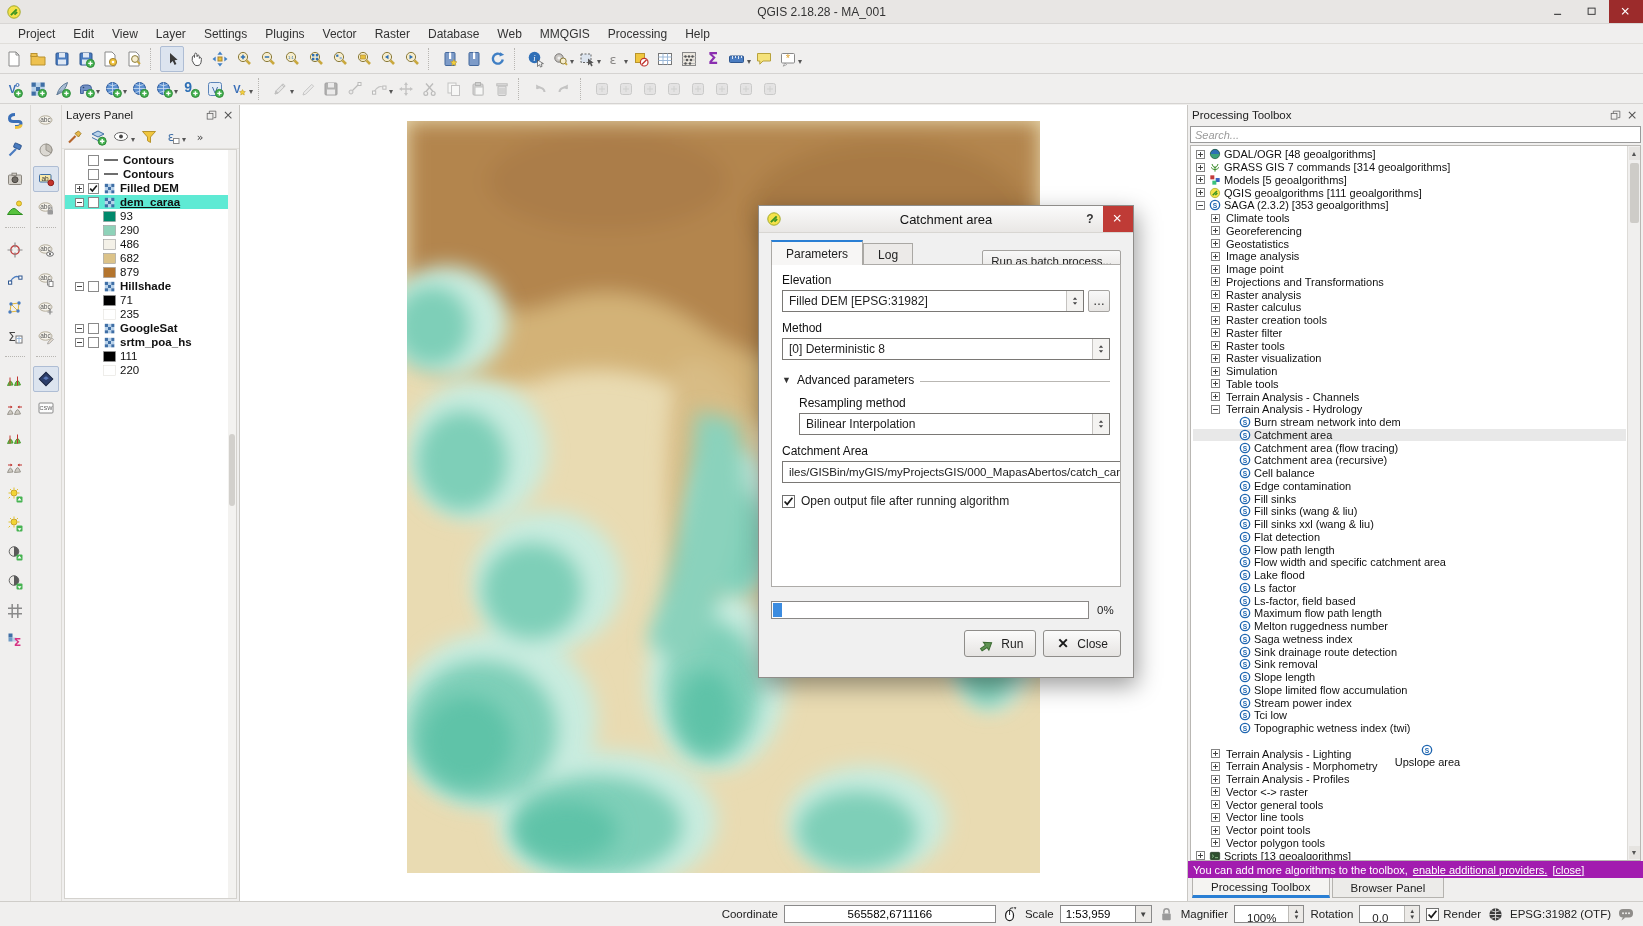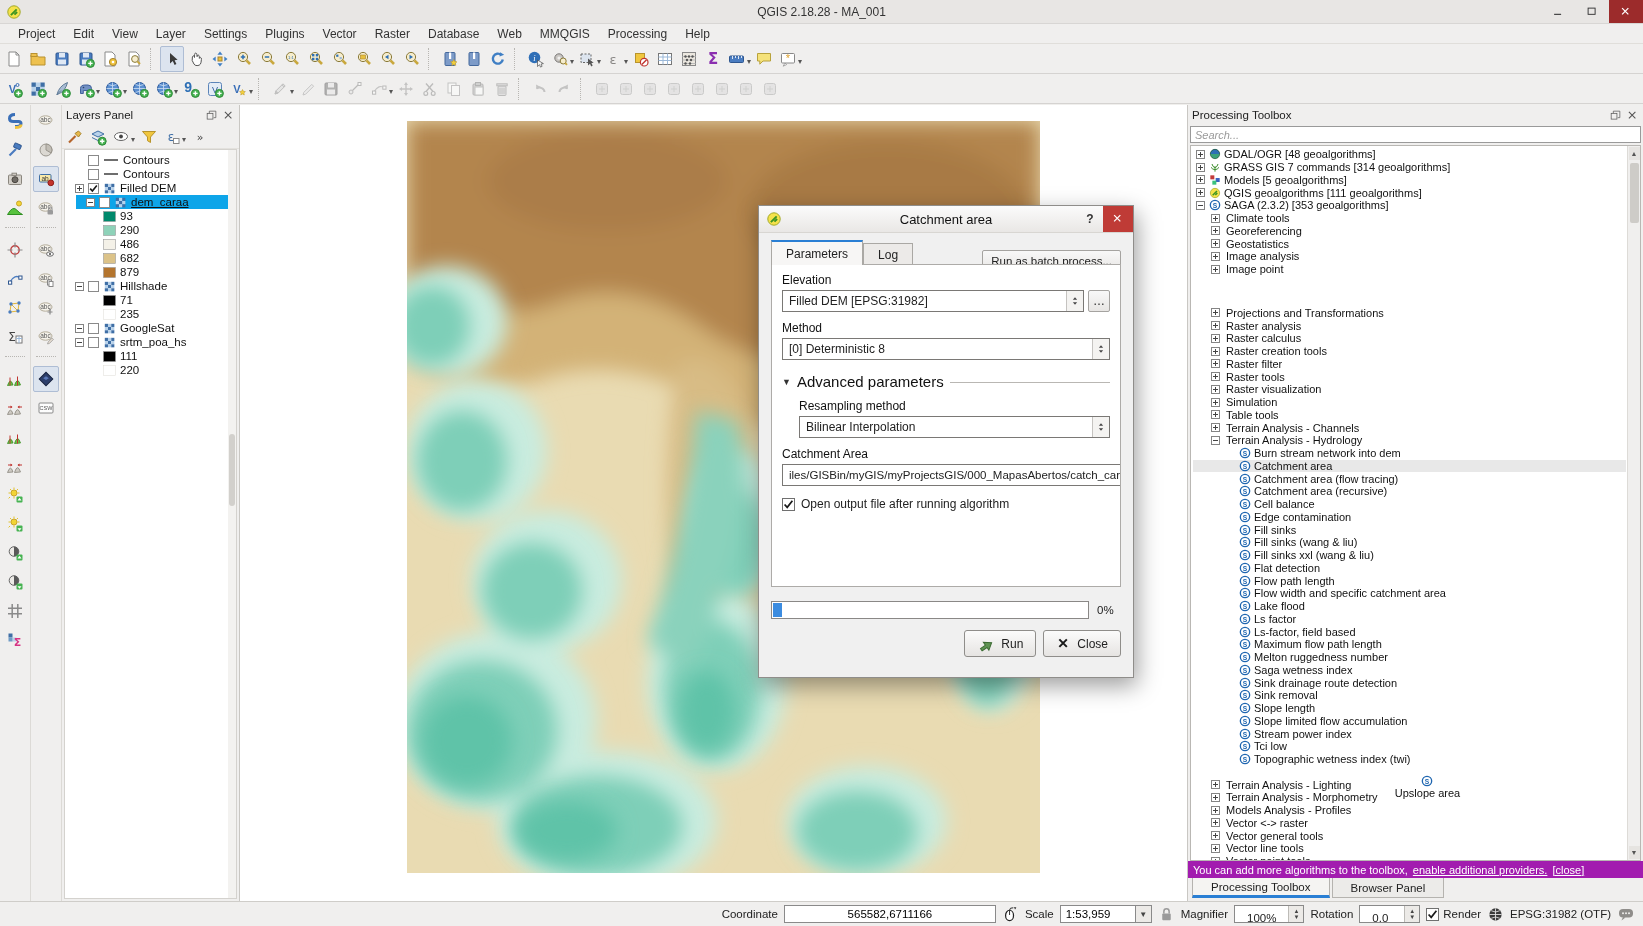--- a/index.html
+++ b/index.html
@@ -27,22 +27,22 @@
 .strip .ssep{height:7px;width:20px;border-top:1px dotted #b8b6b2;margin:3px 0;}
 .lpanel{width:178px;background:#f0efee;border-right:1px solid #c9c7c3;display:flex;flex-direction:column;}
 .phead{height:20px;display:flex;align-items:center;padding:0 4px;background:#f0efee;}
 .ptitle{font-size:11.5px;color:#222;}
 .pbtns{margin-left:auto;display:flex;gap:3px;}
 .pb{width:14px;height:14px;display:flex;align-items:center;justify-content:center;}
 .ptools{height:24px;display:flex;align-items:center;gap:2px;padding:0 2px;border-bottom:1px solid #e3e1dd;}
 .ptools .tbi{width:21px;height:21px;}
 .ltree{flex:1;background:#fff;border:1px solid #d4d2ce;margin:0 2px 2px 2px;position:relative;overflow:hidden;padding-top:3px;font-size:11.5px;}
 .lrow{height:14px;display:flex;align-items:center;gap:4px;white-space:nowrap;}
-.lrow.sel{background:#0ea5e9;margin-left:11px;}
-.lrow .lname{font-weight:400;color:#111;}
+.lrow.sel{background:#5eead4;}
+.lrow .lname{font-weight:700;color:#111;}
 .lrow.sel .lname{text-decoration:underline;}
 .lrow .lval{color:#111;font-weight:400;}
 .lsb{position:absolute;right:0;top:0;bottom:0;width:8px;background:#f3f2f0;}
 .lsb .thumb{position:absolute;right:1px;top:38%;width:6px;height:72px;background:#d2d0cc;border-radius:3px;}
 .canvas{flex:1;background:#ffffff;position:relative;border-right:1px solid #c9c7c3;overflow:hidden;}
 .raster{position:absolute;left:167px;top:16px;width:633px;height:752px;}
 
 .rpanel{width:455px;background:#f0efee;display:flex;flex-direction:column;}
 .searchwrap{padding:1px 2px 2px 2px;}
 .searchwrap input{width:100%;height:17px;border:1px solid #9a9a9a;font-size:11px;padding:0 4px;font-family:"Liberation Sans",sans-serif;}
@@ -83,21 +83,21 @@
 .dtab2.active{background:#f7f6f5;border-top:2px solid #2a7fd4;height:25px;position:relative;z-index:2;}
 .batchbtn{position:absolute;right:12px;top:44px;height:22px;padding:0 8px;border:1px solid #a5a3a0;background:linear-gradient(#f8f8f8,#e8e6e4);font-size:11.5px;display:flex;align-items:center;border-radius:2px;}
 .dlg-box{position:absolute;left:12px;right:12px;top:58px;height:323px;background:#fff;border:1px solid #adaba8;padding:6px 10px;overflow:hidden;}
 .flabel{font-size:12px;color:#111;margin-top:9px;}
 .frow{display:flex;margin-top:3px;gap:4px;}
 .combo{flex:1;height:22px;border:1px solid #7a7875;background:#fff;display:flex;align-items:center;padding-left:6px;font-size:12px;position:relative;}
 .combo .spin{margin-left:auto;width:17px;height:100%;border-left:1px solid #c5c3c0;display:flex;flex-direction:column;align-items:center;justify-content:center;gap:1px;background:#f4f3f1;}
 .dotsbtn{width:22px;height:22px;border:1px solid #a5a3a0;background:linear-gradient(#f8f8f8,#e8e6e4);display:flex;align-items:center;justify-content:center;font-size:12px;border-radius:2px;}
 .advrow{display:flex;align-items:center;gap:6px;margin-top:13px;}
 .advrow .tri{font-size:9px;color:#333;}
-.advrow .atxt{font-size:15px;color:#111;}
+.advrow .atxt{font-size:12px;color:#111;}
 .advrow .aline{flex:1;border-top:1px solid #b9b7b3;margin-top:2px;}
 .indent{margin-left:17px;}
 .ckrow{display:flex;align-items:center;gap:6px;margin-top:11px;}
 .ckrow span{font-size:12px;}
 .progress-row{position:absolute;left:12px;right:12px;top:395px;display:flex;align-items:center;gap:8px;}
 .pbar{flex:1;height:18px;border:1px solid #8a8886;background:#fff;position:relative;}
 .pbar .chunk{position:absolute;left:1px;top:1px;bottom:1px;width:9px;background:#3c8ce0;}
 .ppct{font-size:11.5px;width:24px;}
 .dlg-btns{position:absolute;right:12px;top:424px;display:flex;gap:7px;}
 .dbtn{height:27px;padding:0 12px;border:1px solid #8f8d8a;border-radius:3px;background:linear-gradient(#fbfbfb,#e6e4e2);display:flex;align-items:center;gap:6px;font-size:12px;}
@@ -1530,21 +1530,21 @@
         <div class="trow" style="padding-left: 18px;">
           <span class="texp">
             <svg width="9" height="9" viewBox="0 0 9 9">
               <rect x="0.5" y="0.5" width="8" height="8" fill="#fff" stroke="#848484"></rect>
               <line x1="2" y1="4.5" x2="7" y2="4.5" stroke="#444"></line>
               <line x1="4.5" y1="2" x2="4.5" y2="7" stroke="#444"></line>
             </svg>
           </span>
           <span class="tlab">Image point</span>
         </div>
-        <div class="trow" style="padding-left: 18px; margin-top: 31px;">
+        <div class="trow" style="padding-left: 18px;">
           <span class="texp">
             <svg width="9" height="9" viewBox="0 0 9 9">
               <rect x="0.5" y="0.5" width="8" height="8" fill="#fff" stroke="#848484"></rect>
               <line x1="2" y1="4.5" x2="7" y2="4.5" stroke="#444"></line>
               <line x1="4.5" y1="2" x2="4.5" y2="7" stroke="#444"></line>
             </svg>
           </span>
           <span class="tlab">Projections and Transformations</span>
         </div>
         <div class="trow" style="padding-left: 18px;">
@@ -1927,21 +1927,21 @@
           <span class="tlab">Terrain Analysis - Morphometry</span>
         </div>
         <div class="trow" style="padding-left: 18px;">
           <span class="texp">
             <svg width="9" height="9" viewBox="0 0 9 9">
               <rect x="0.5" y="0.5" width="8" height="8" fill="#fff" stroke="#848484"></rect>
               <line x1="2" y1="4.5" x2="7" y2="4.5" stroke="#444"></line>
               <line x1="4.5" y1="2" x2="4.5" y2="7" stroke="#444"></line>
             </svg>
           </span>
-          <span class="tlab">Models Analysis - Profiles</span>
+          <span class="tlab">Terrain Analysis - Profiles</span>
         </div>
         <div class="trow" style="padding-left: 18px;">
           <span class="texp">
             <svg width="9" height="9" viewBox="0 0 9 9">
               <rect x="0.5" y="0.5" width="8" height="8" fill="#fff" stroke="#848484"></rect>
               <line x1="2" y1="4.5" x2="7" y2="4.5" stroke="#444"></line>
               <line x1="4.5" y1="2" x2="4.5" y2="7" stroke="#444"></line>
             </svg>
           </span>
           <span class="tlab">Vector &lt;-&gt; raster</span>

